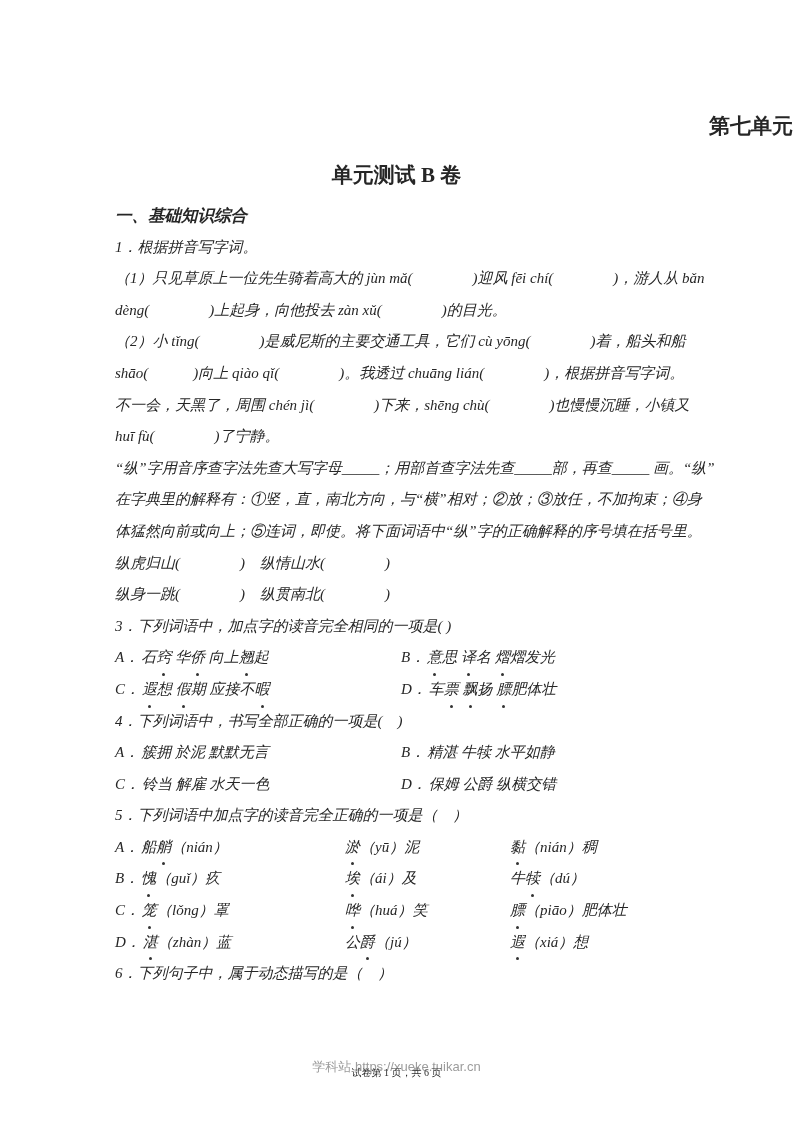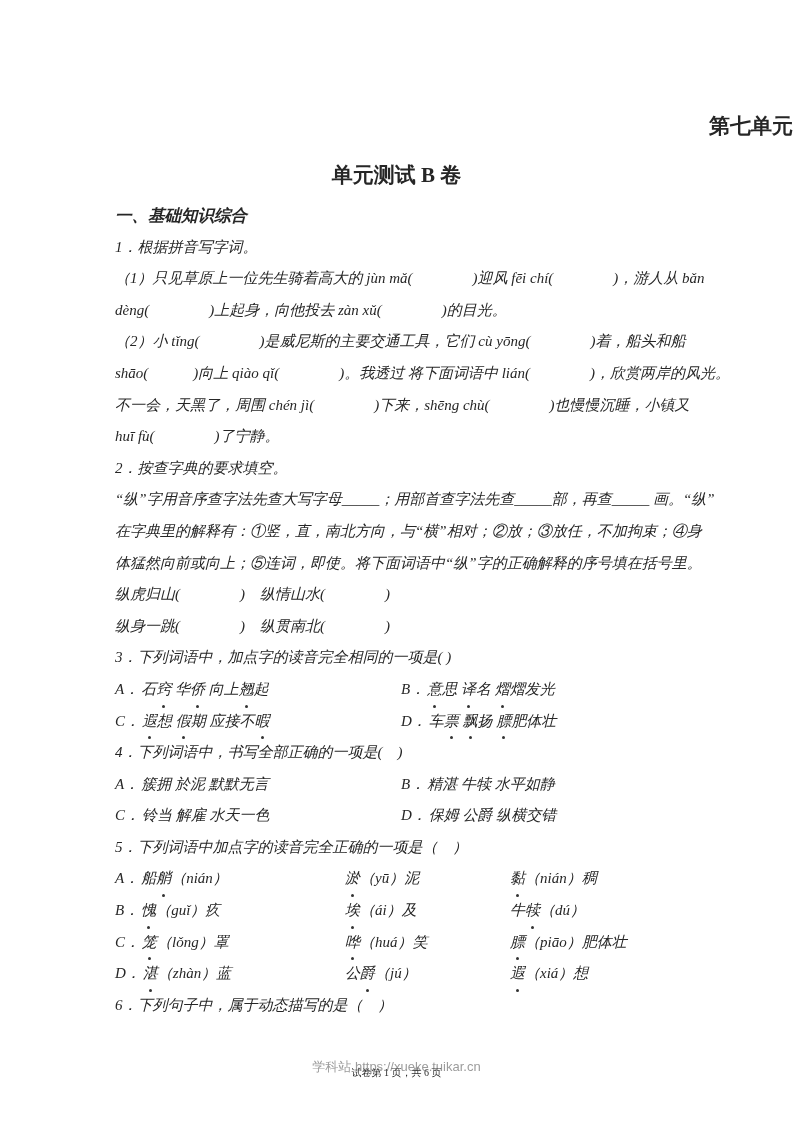--- a/index.html
+++ b/index.html
@@ -60,25 +60,24 @@
   <div class="title">第七单元</div>
   <div class="subtitle">单元测试 B 卷</div>
 
   <div class="content">
     <div class="section-heading">一、基础知识综合</div>
 
     <div class="line">1．根据拼音写字词。</div>
     <div class="line">（1）只见草原上一位先生骑着高大的 jùn mǎ(　　　　)迎风 fēi chí(　　　　)，游人从 bǎn</div>
     <div class="line">dèng(　　　　)上起身，向他投去 zàn xǔ(　　　　)的目光。</div>
     <div class="line">（2）小 tǐng(　　　　)是威尼斯的主要交通工具，它们 cù yōng(　　　　)着，船头和船</div>
-    <div class="line">shāo(　　　)向上 qiào qǐ(　　　　)。我透过 将下面词语中 lián(　　　　)，欣赏两岸的风光。</div>
+    <div class="line">shāo(　　　)向上 qiào qǐ(　　　　)。我透过 chuāng lián(　　　　)，根据拼音写字词。</div>
     <div class="line">不一会，天黑了，周围 chén jì(　　　　)下来，shēng chù(　　　　)也慢慢沉睡，小镇又</div>
     <div class="line">huī fù(　　　　)了宁静。</div>
 
-    <div class="line">2．按查字典的要求填空。</div>
     <div class="line">“纵”字用音序查字法先查大写字母_____；用部首查字法先查_____部，再查_____ 画。“纵”</div>
     <div class="line">在字典里的解释有：①竖，直，南北方向，与“横”相对；②放；③放任，不加拘束；④身</div>
     <div class="line">体猛然向前或向上；⑤连词，即使。将下面词语中“纵”字的正确解释的序号填在括号里。</div>
     <div class="line">纵虎归山(　　　　)　纵情山水(　　　　)</div>
     <div class="line">纵身一跳(　　　　)　纵贯南北(　　　　)</div>
 
     <div class="line">3．下列词语中，加点字的读音完全相同的一项是( )</div>
     <div class="opt-row">
       <div class="opt"><span class="opt-label">A．</span><span><span>石</span><span class="dotted">窍</span><span> 华</span><span class="dotted">侨</span><span> 向上</span><span class="dotted">翘</span><span>起</span></span></div>
       <div class="opt"><span class="opt-label">B．</span><span><span class="dotted">意</span><span>思 </span><span class="dotted">译</span><span>名 </span><span class="dotted">熠</span><span>熠发光</span></span></div>

